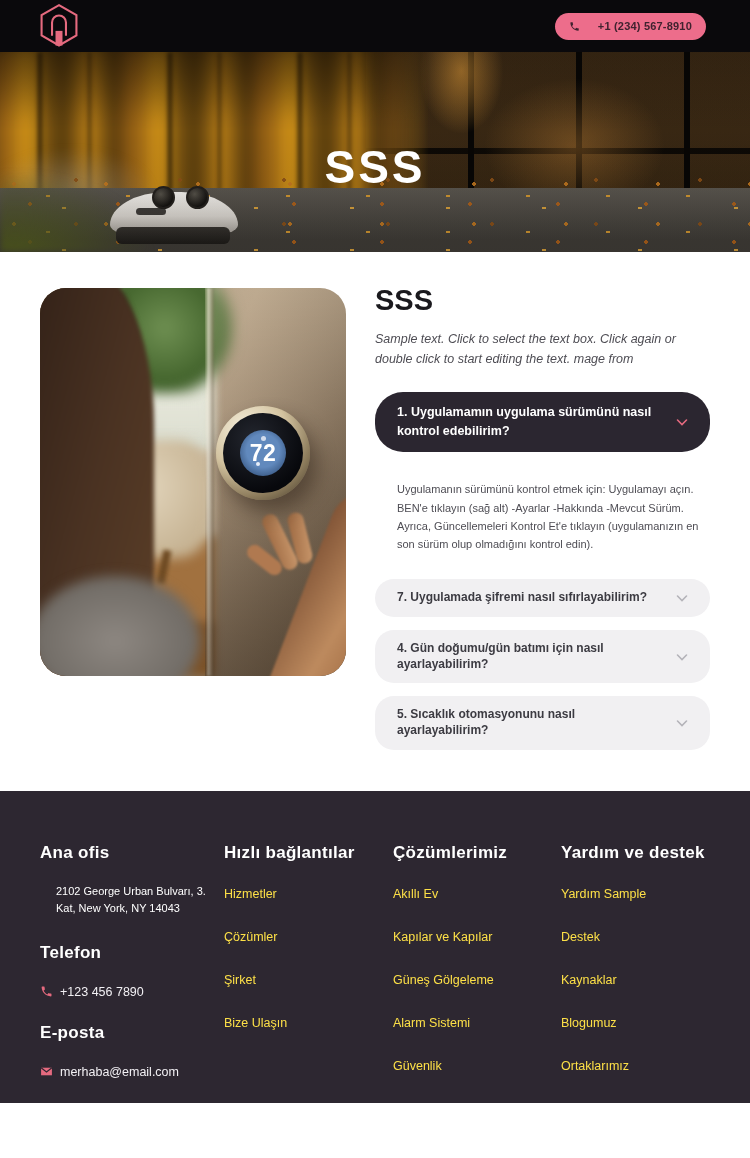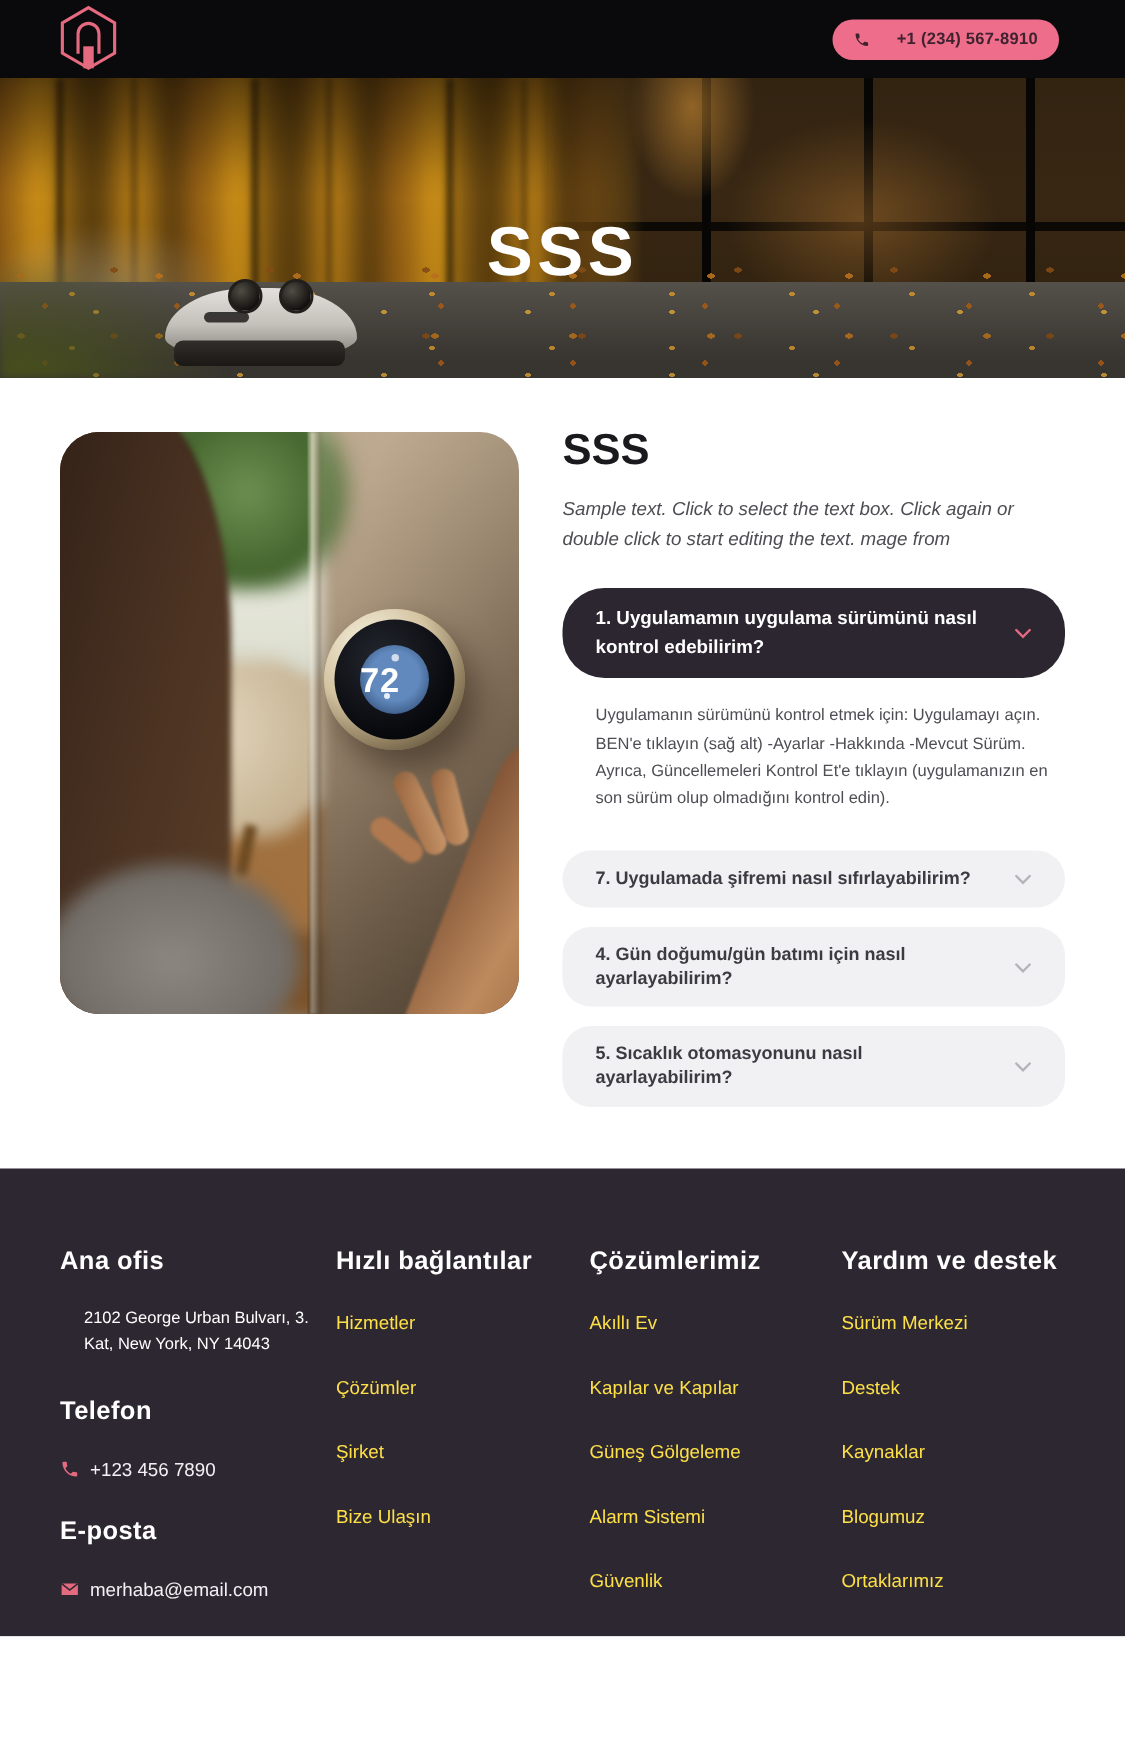--- a/index.html
+++ b/index.html
@@ -158,21 +158,21 @@
     position:absolute;left:176px;top:118px;width:94px;height:94px;border-radius:50%;
     background:radial-gradient(circle at 32% 26%,#f7f1df,#d3c3a0 42%,#8d7c5c 70%,#46false 0);
     background:radial-gradient(circle at 32% 26%,#f7f1df,#d3c3a0 42%,#8d7c5c 70%,#463c2c 95%);
     box-shadow:7px 12px 20px rgba(30,20,10,.45);
   }
   .thermo-inner{position:absolute;inset:7px;border-radius:50%;
     background:radial-gradient(circle at 38% 32%,#23262e,#07080c 72%)}
   .thermo-screen{
     position:absolute;inset:17px;border-radius:50%;
     background:radial-gradient(circle at 50% 45%,#6189bd 0 48%,#3c5c88 78%,#22365a);
-    display:flex;align-items:center;
+    display:flex;align-items:center;justify-content:center;
   }
   .thermo-temp{color:#fff;font-size:23px;font-weight:600;letter-spacing:.5px;position:relative}
   .thermo-deg{position:absolute;right:-7px;top:2px;width:4px;height:4px;border-radius:50%;background:#e8eef8}
   .thermo-dot{position:absolute;left:50%;top:6px;width:5px;height:5px;margin-left:-2px;border-radius:50%;background:#dfe6f2;opacity:.9}
   .ph-arm{
     position:absolute;right:-26px;bottom:-60px;width:74px;height:250px;border-radius:40px;
     background:linear-gradient(100deg,#7e5134,#bd8a5e 60%,#a06b42);
     transform:rotate(21deg);filter:blur(1px);
   }
   .ph-finger{
@@ -187,21 +187,21 @@
     background:#b0795049;background:#b07950;transform:rotate(-52deg);filter:blur(1px)}
 
   .faq-col{flex:1;min-width:0}
   .faq-title{font-size:29px;font-weight:700;color:var(--text-dark);margin:-4px 0 12px}
   .faq-intro{font-size:12.5px;font-style:italic;color:var(--text-body);line-height:1.62;margin-bottom:22px}
   .acc-item{
     display:flex;align-items:center;justify-content:space-between;gap:12px;
     border-radius:28px;cursor:pointer;
   }
   .acc-item.expanded{
-    background:var(--dark-item);color:#fff;padding:11px 20px 11px 22px;margin-bottom:16px;
+    background:var(--dark-item);color:#fff;padding:11px 20px 11px 22px;margin-bottom:28px;
   }
   .acc-item.expanded .acc-q{font-size:12.5px;font-weight:700;line-height:1.55}
   .acc-item.expanded .acc-chev{color:var(--accent-soft)}
   .acc-answer{
     font-size:11px;color:var(--text-body);line-height:1.66;
     margin:0 10px 26px 22px;
   }
   .acc-item.collapsed{
     background:var(--light-item);border-radius:19px;padding:11px 20px 11px 22px;margin-bottom:13px;
   }
@@ -367,21 +367,21 @@
         <div class="f-heading">Çözümlerimiz</div>
         <a class="f-link">Akıllı Ev</a>
         <a class="f-link">Kapılar ve Kapılar</a>
         <a class="f-link">Güneş Gölgeleme</a>
         <a class="f-link">Alarm Sistemi</a>
         <a class="f-link">Güvenlik</a>
       </div>
 
       <div>
         <div class="f-heading">Yardım ve destek</div>
-        <a class="f-link">Sürüm Merkezi</a>
+        <a class="f-link">Yardım Sample</a>
         <a class="f-link">Destek</a>
         <a class="f-link">Kaynaklar</a>
         <a class="f-link">Blogumuz</a>
         <a class="f-link">Ortaklarımız</a>
       </div>
     </div>
 
   </div>
 
 </div>

